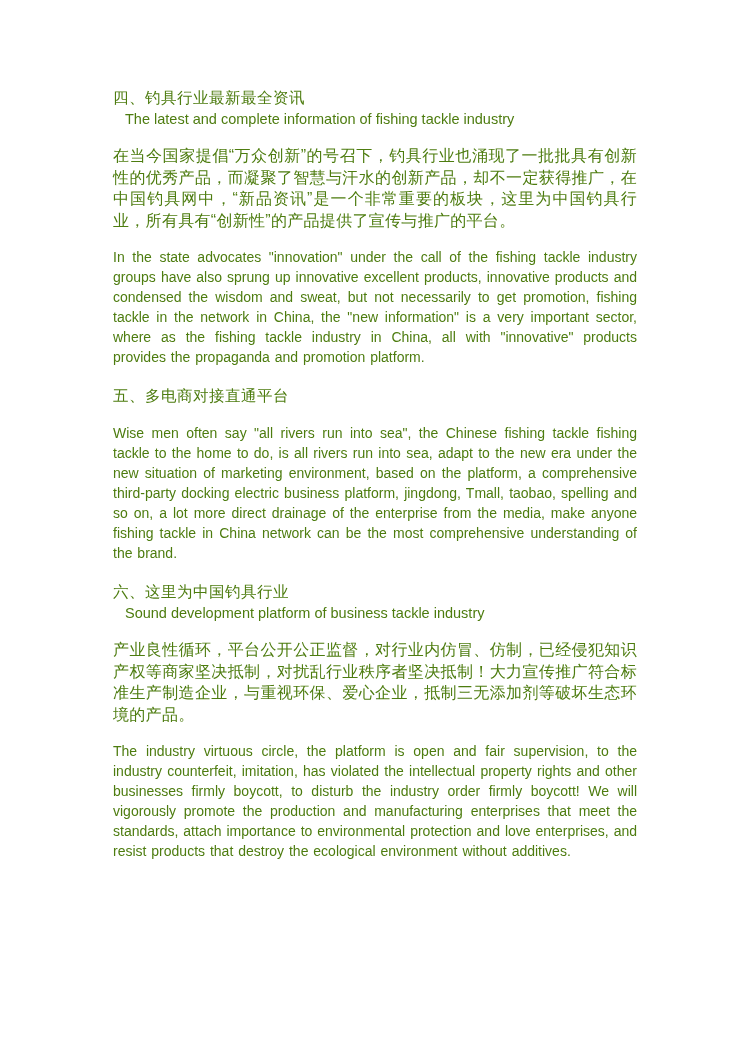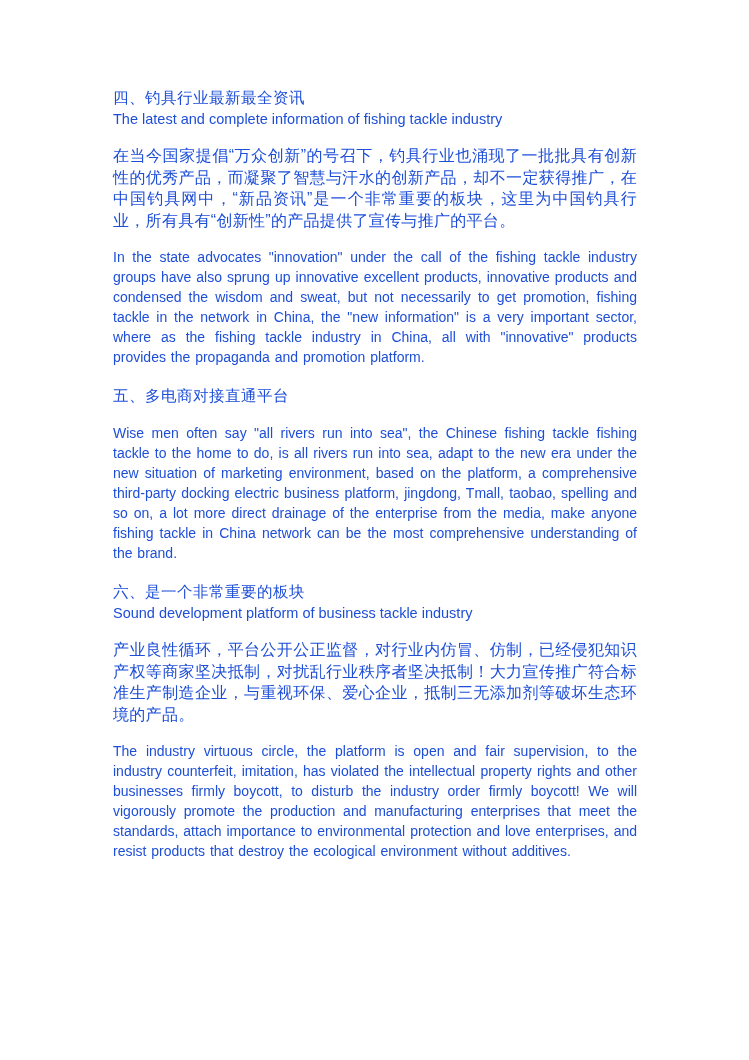--- a/index.html
+++ b/index.html
@@ -7,40 +7,41 @@
     padding: 0;
     background: #ffffff;
   }
   .page {
     position: relative;
     width: 749px;
     height: 1060px;
     background: #ffffff;
     overflow: hidden;
     font-family: "Liberation Sans", "DejaVu Sans", sans-serif;
-    color: #1d4ed8;
+    color: #4d7c0f;
   }
   .content {
     position: absolute;
     left: 113px;
     top: 86px;
     width: 524px;
   }
   .section { margin: 0; }
   .section + .section { margin-top: 17px; }
   .heading-zh {
     font-size: 15.5px;
     line-height: 23px;
     letter-spacing: 0.5px;
     white-space: nowrap;
   }
   .heading-en {
     font-size: 14.5px;
     line-height: 20px;
     white-space: nowrap;
+    margin-left: 12px;
   }
   .para {
     text-align: justify;
     margin-top: 16px;
   }
   .para-zh {
     font-size: 16px;
     line-height: 21.5px;
     letter-spacing: 0.3px;
   }
@@ -62,20 +63,20 @@
       <div class="para para-zh">在当今国家提倡“万众创新”的号召下，钓具行业也涌现了一批批具有创新性的优秀产品，而凝聚了智慧与汗水的创新产品，却不一定获得推广，在中国钓具网中，“新品资讯”是一个非常重要的板块，这里为中国钓具行业，所有具有“创新性”的产品提供了宣传与推广的平台。</div>
       <div class="para para-en">In the state advocates "innovation" under the call of the fishing tackle industry groups have also sprung up innovative excellent products, innovative products and condensed the wisdom and sweat, but not necessarily to get promotion, fishing tackle in the network in China, the "new information" is a very important sector, where as the fishing tackle industry in China, all with "innovative" products provides the propaganda and promotion platform.</div>
     </div>
 
     <div class="section">
       <div class="heading-zh">五、多电商对接直通平台</div>
       <div class="para para-en">Wise men often say "all rivers run into sea", the Chinese fishing tackle fishing tackle to the home to do, is all rivers run into sea, adapt to the new era under the new situation of marketing environment, based on the platform, a comprehensive third-party docking electric business platform, jingdong, Tmall, taobao, spelling and so on, a lot more direct drainage of the enterprise from the media, make anyone fishing tackle in China network can be the most comprehensive understanding of the brand.</div>
     </div>
 
     <div class="section">
-      <div class="heading-zh">六、是一个非常重要的板块</div>
+      <div class="heading-zh">六、这里为中国钓具行业</div>
       <div class="heading-en">Sound development platform of business tackle industry</div>
       <div class="para para-zh">产业良性循环，平台公开公正监督，对行业内仿冒、仿制，已经侵犯知识产权等商家坚决抵制，对扰乱行业秩序者坚决抵制！大力宣传推广符合标准生产制造企业，与重视环保、爱心企业，抵制三无添加剂等破坏生态环境的产品。</div>
       <div class="para para-en">The industry virtuous circle, the platform is open and fair supervision, to the industry counterfeit, imitation, has violated the intellectual property rights and other businesses firmly boycott, to disturb the industry order firmly boycott! We will vigorously promote the production and manufacturing enterprises that meet the standards, attach importance to environmental protection and love enterprises, and resist products that destroy the ecological environment without additives.</div>
     </div>
 
   </div>
 </div>
 
 </body></html>

